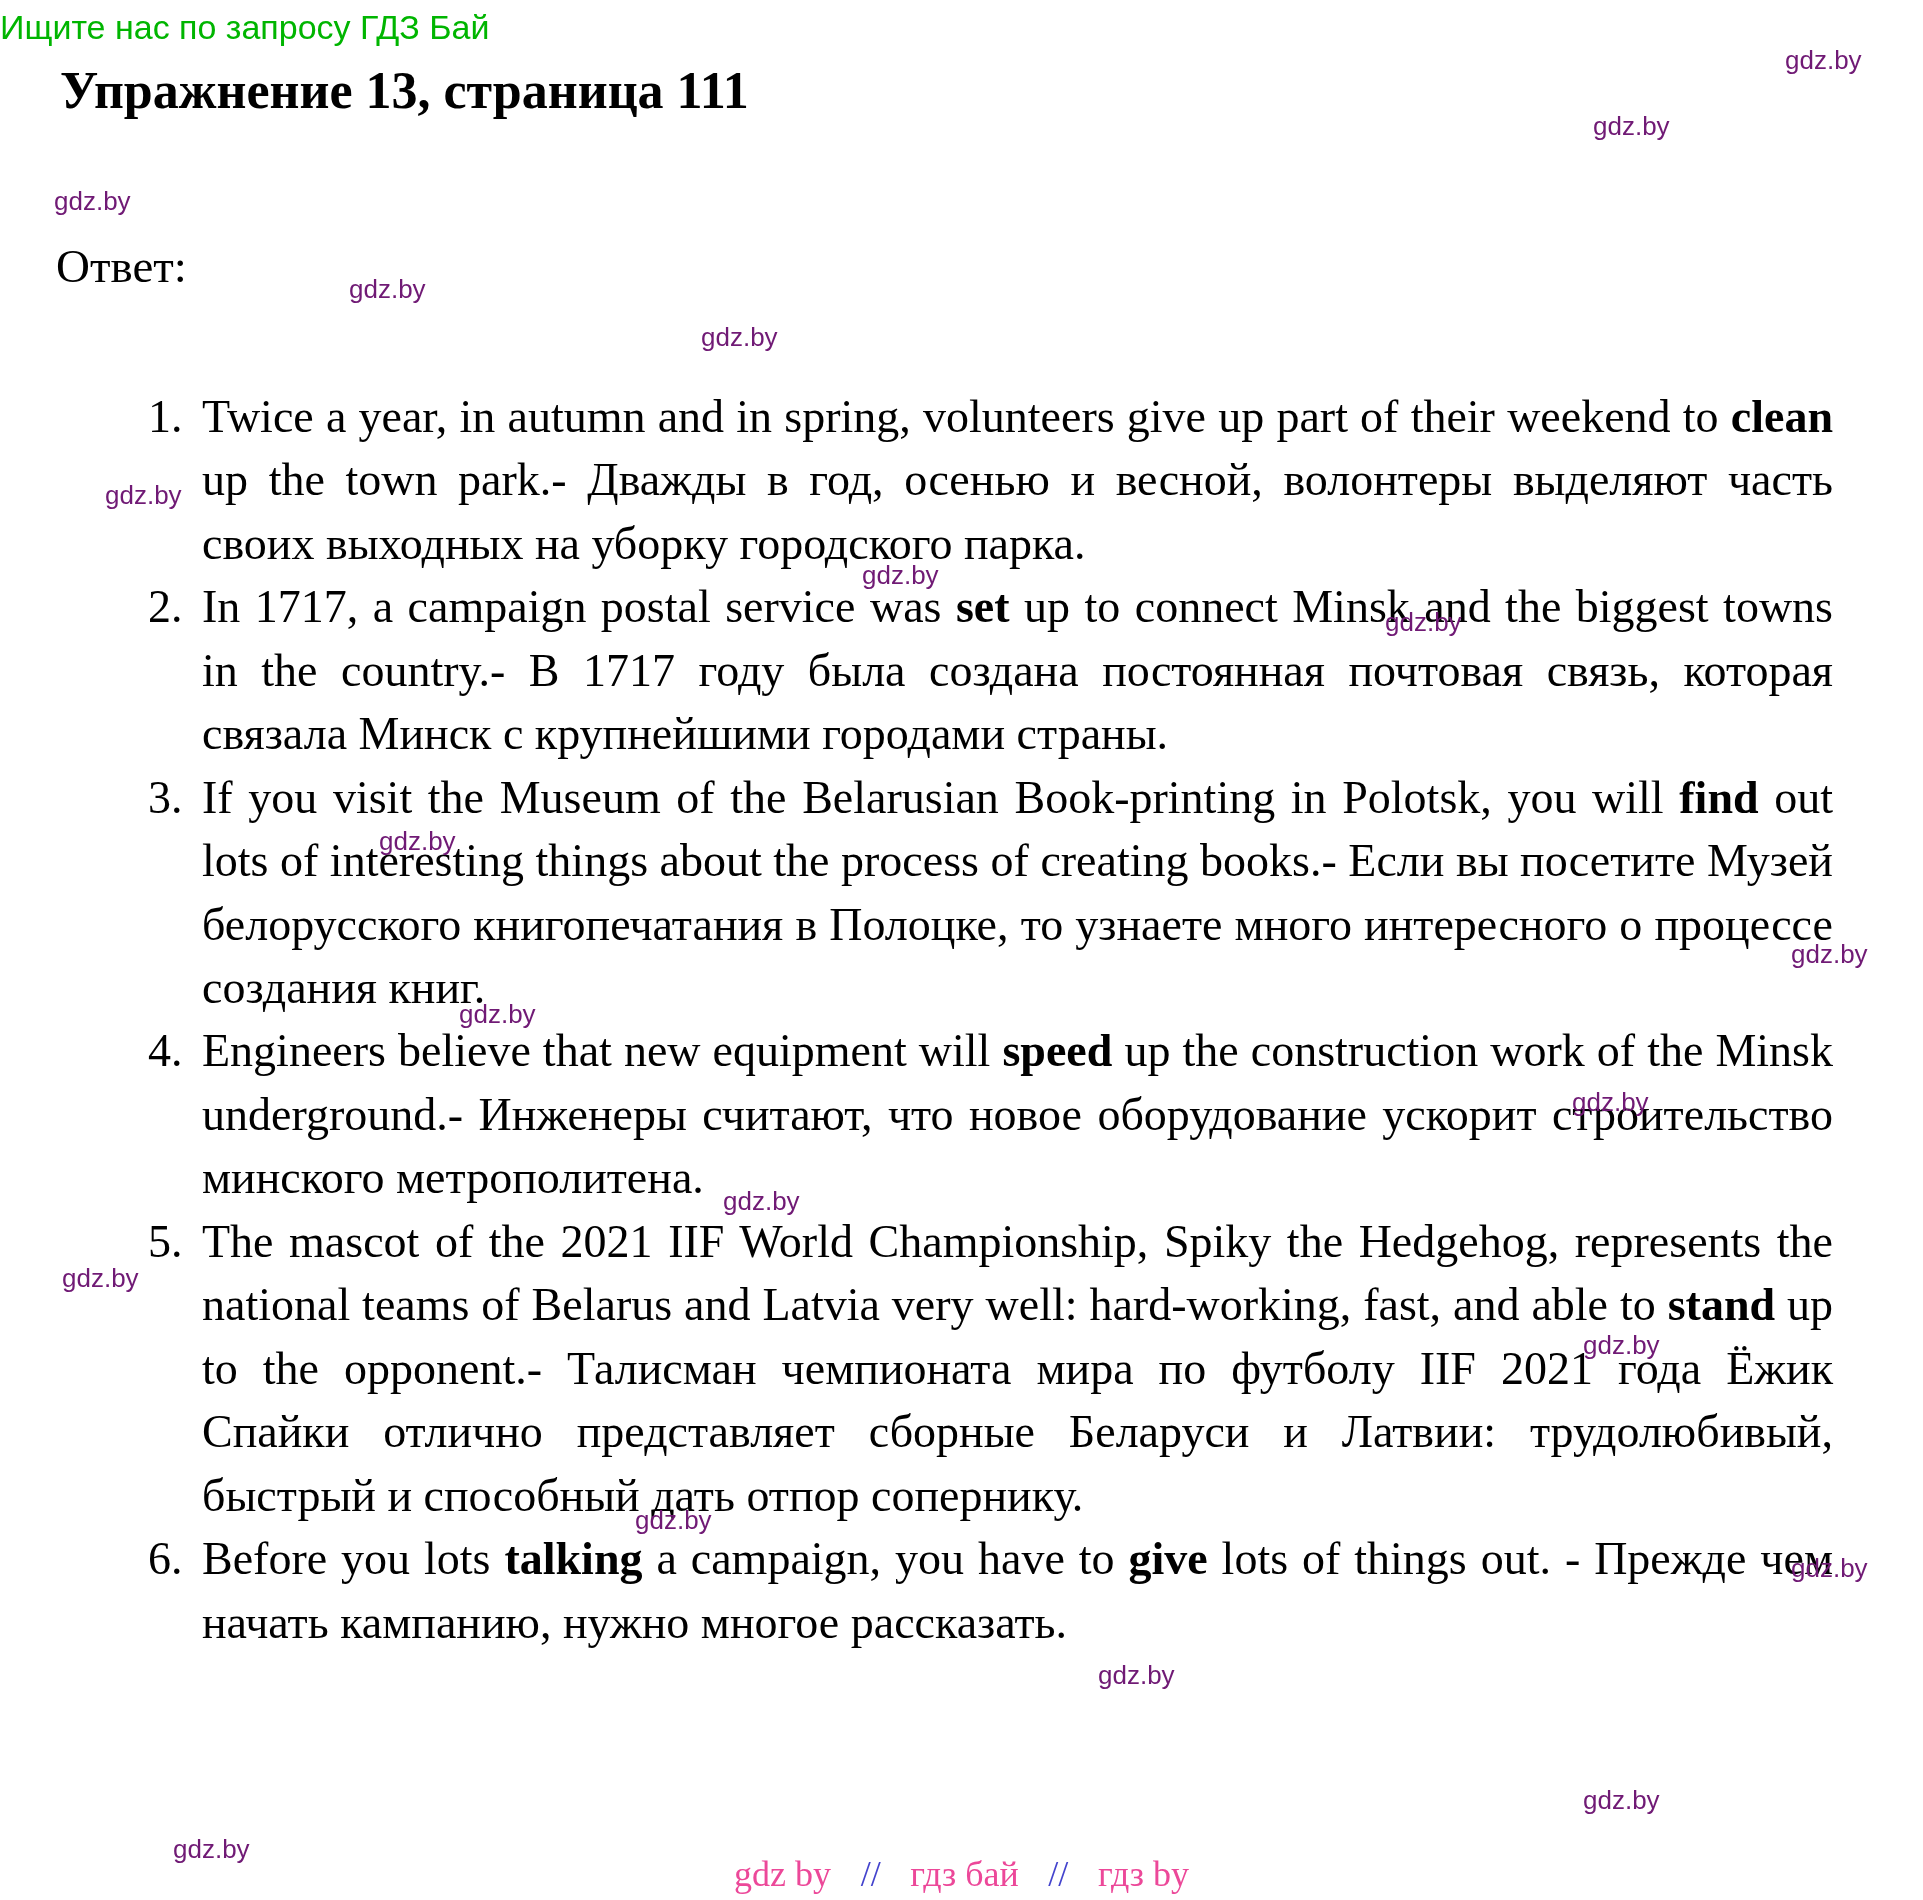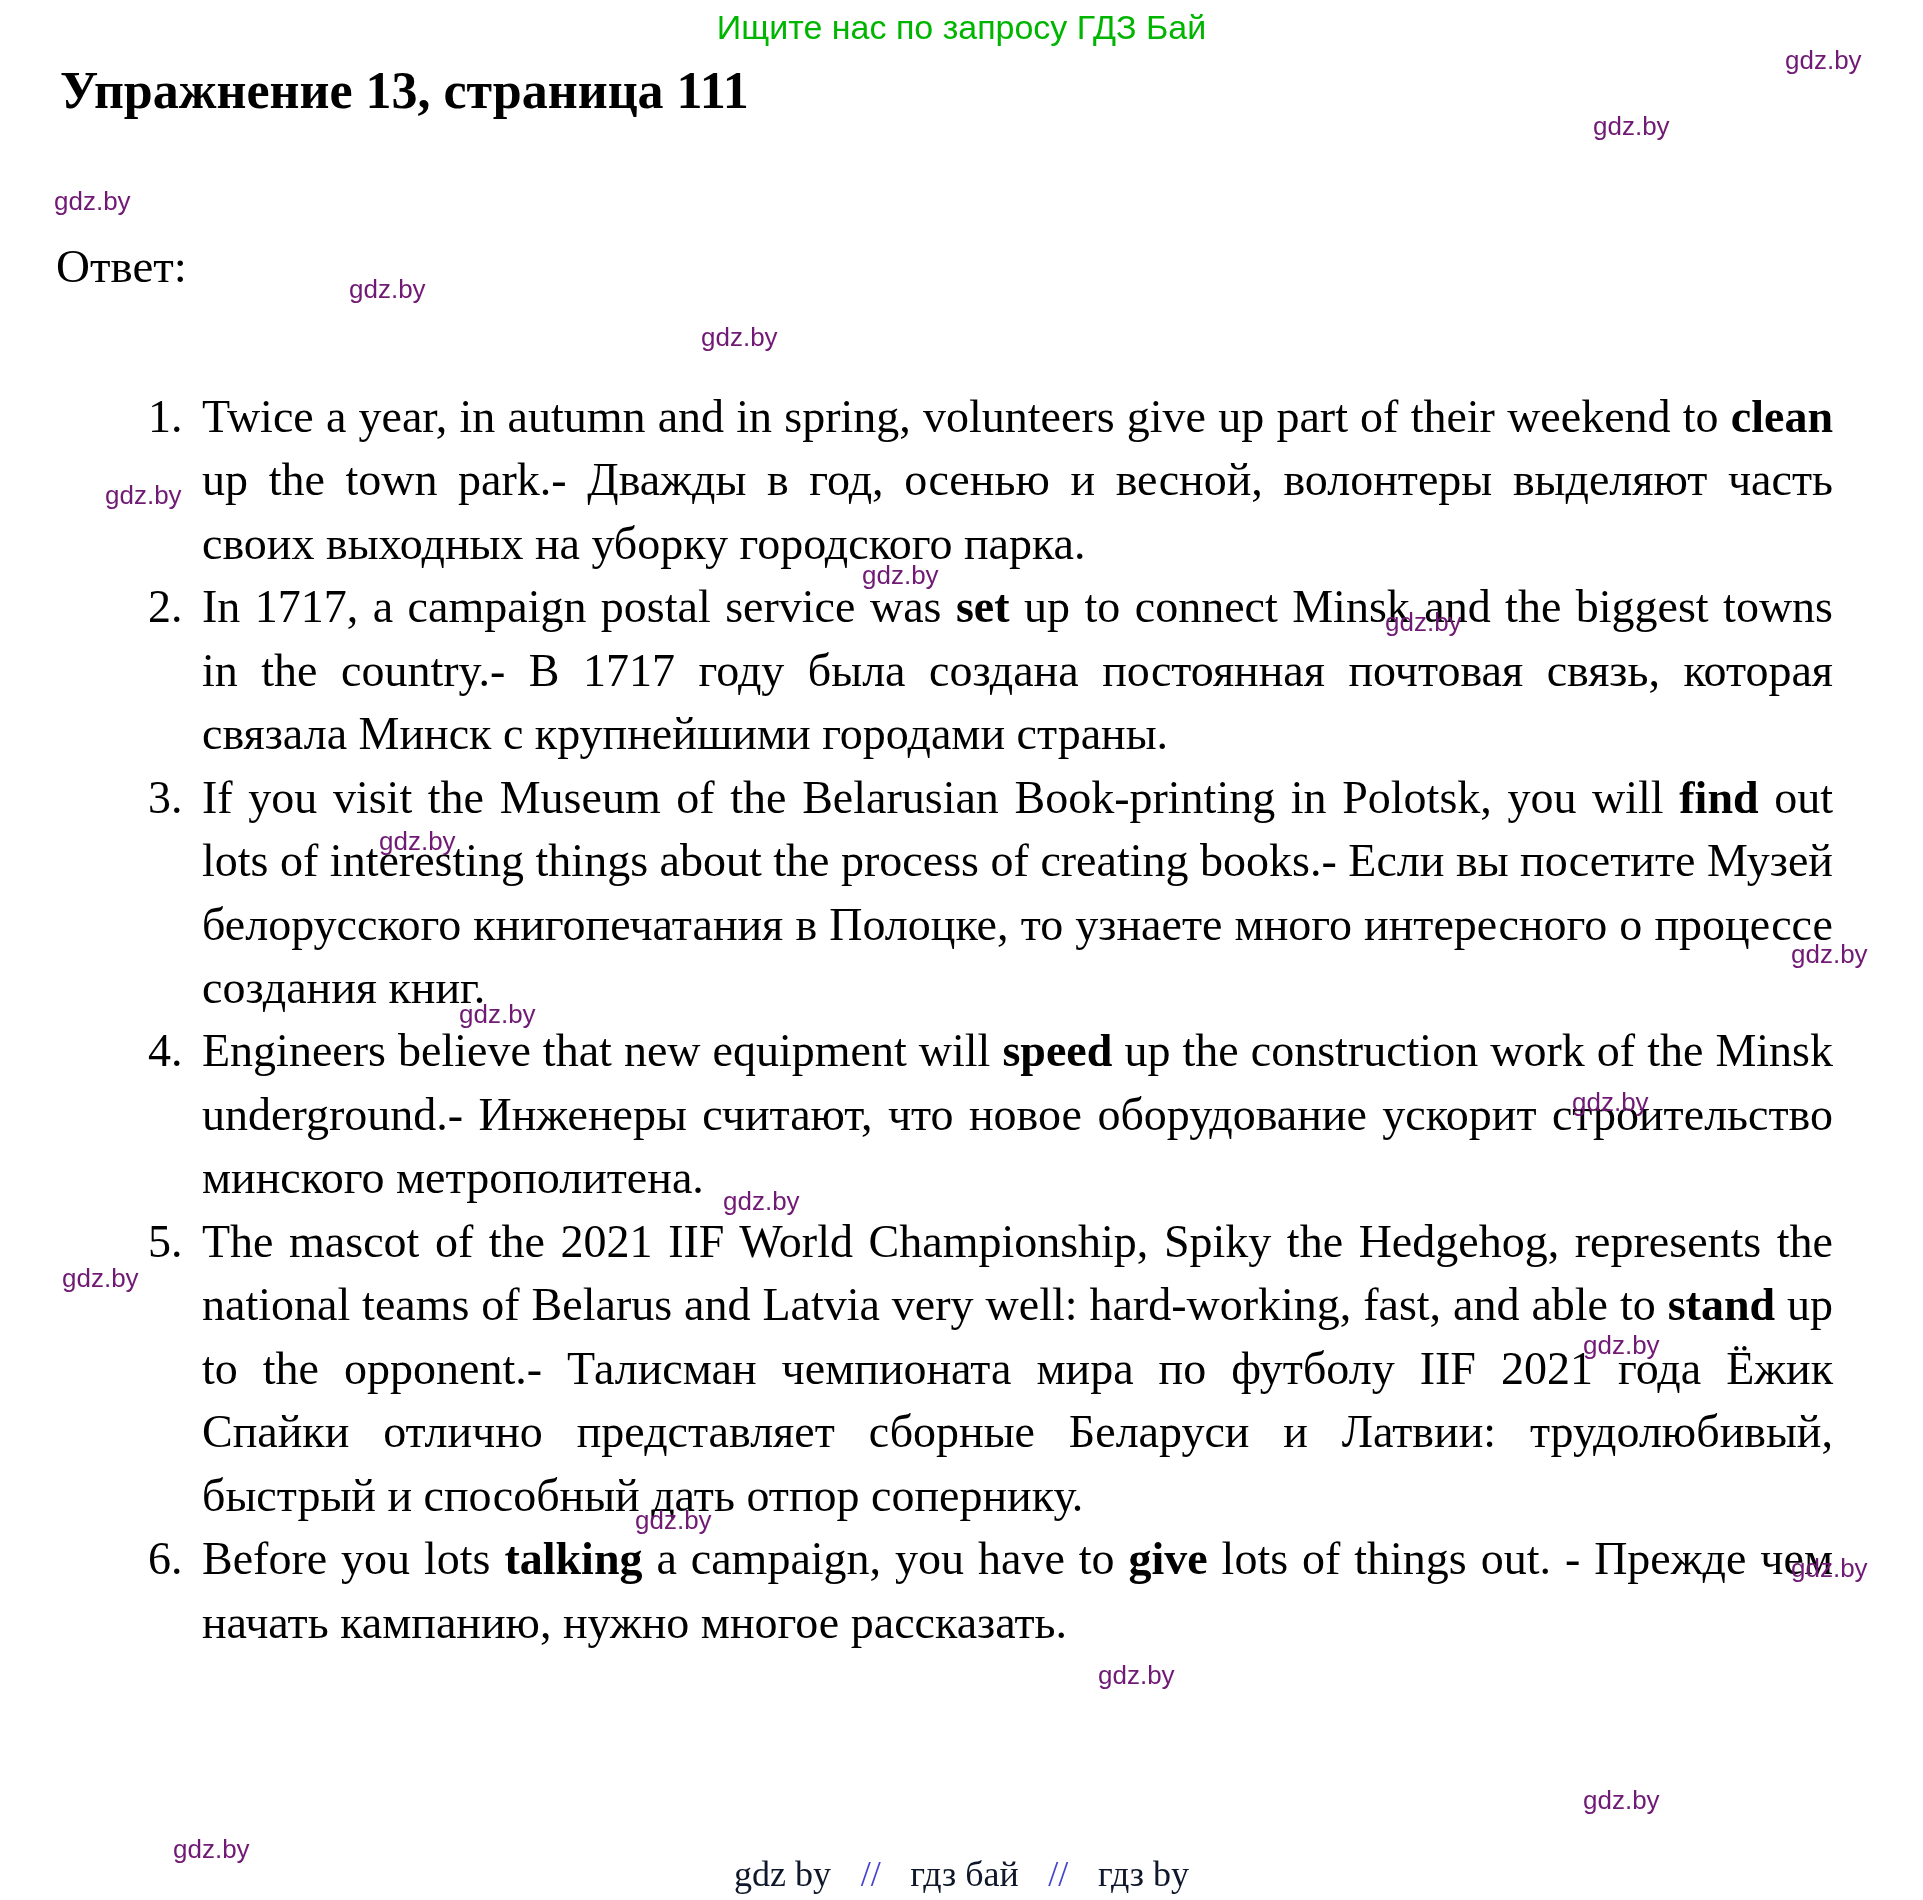--- a/index.html
+++ b/index.html
@@ -14,21 +14,20 @@
     background: #ffffff;
     overflow: hidden;
     font-family: "Liberation Serif", "DejaVu Serif", serif;
     color: #000000;
   }
   .top-banner {
     position: absolute;
     top: 7.5px;
     left: 0;
     width: 100%;
-    text-align: center;
     font-family: "Liberation Sans", "DejaVu Sans", sans-serif;
     font-size: 34px;
     color: #00b500;
   }
   .content {
     position: absolute;
     top: 56px;
     left: 0;
     width: 1923px;
     padding: 0 90px 0 56px;
@@ -73,21 +72,21 @@
   .footer {
     position: absolute;
     left: 0;
     top: 1853px;
     width: 100%;
     text-align: center;
     font-size: 36px;
     font-family: "Liberation Serif", "DejaVu Serif", serif;
   }
   .footer a {
-    color: #0f172a;
+    color: #ec4899;
     text-decoration: none;
     cursor: pointer;
   }
   .footer .sep {
     color: #4343cd;
     margin: 0 20.6px;
   }
   #watermark-layer {
     position: absolute;
     top: 0; left: 0;

